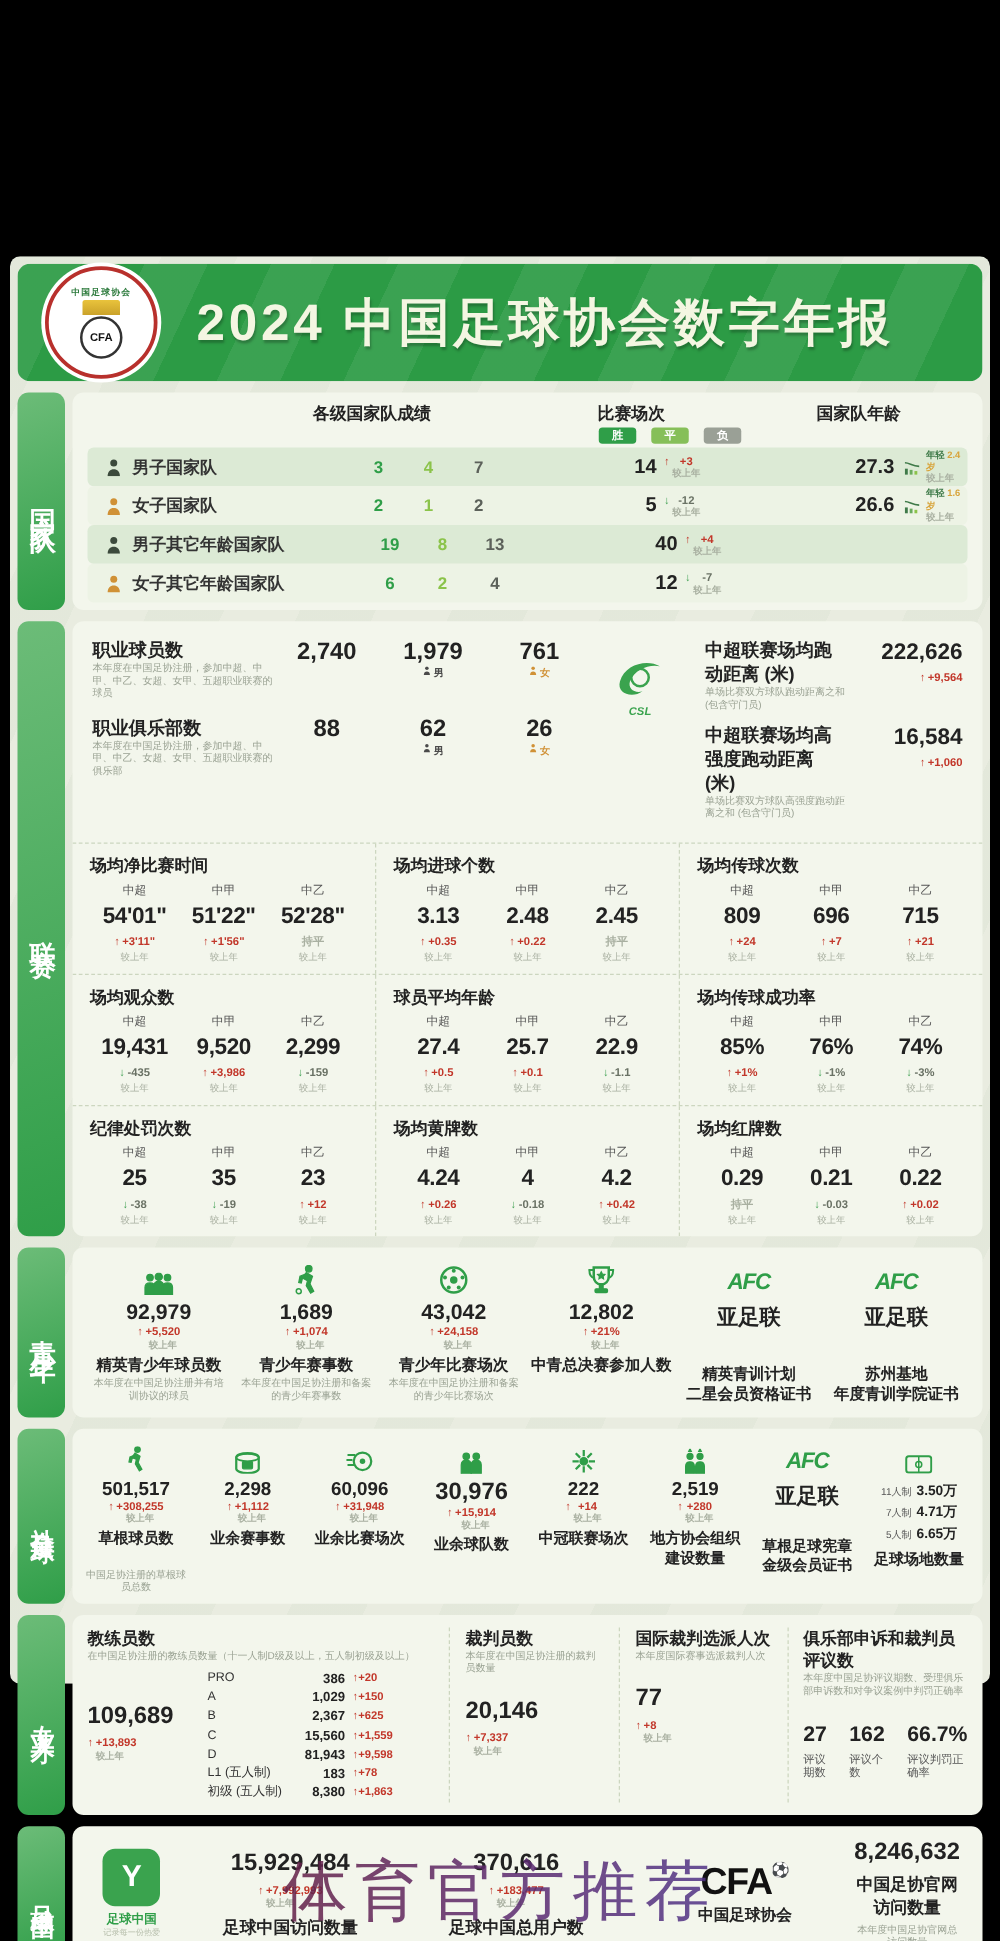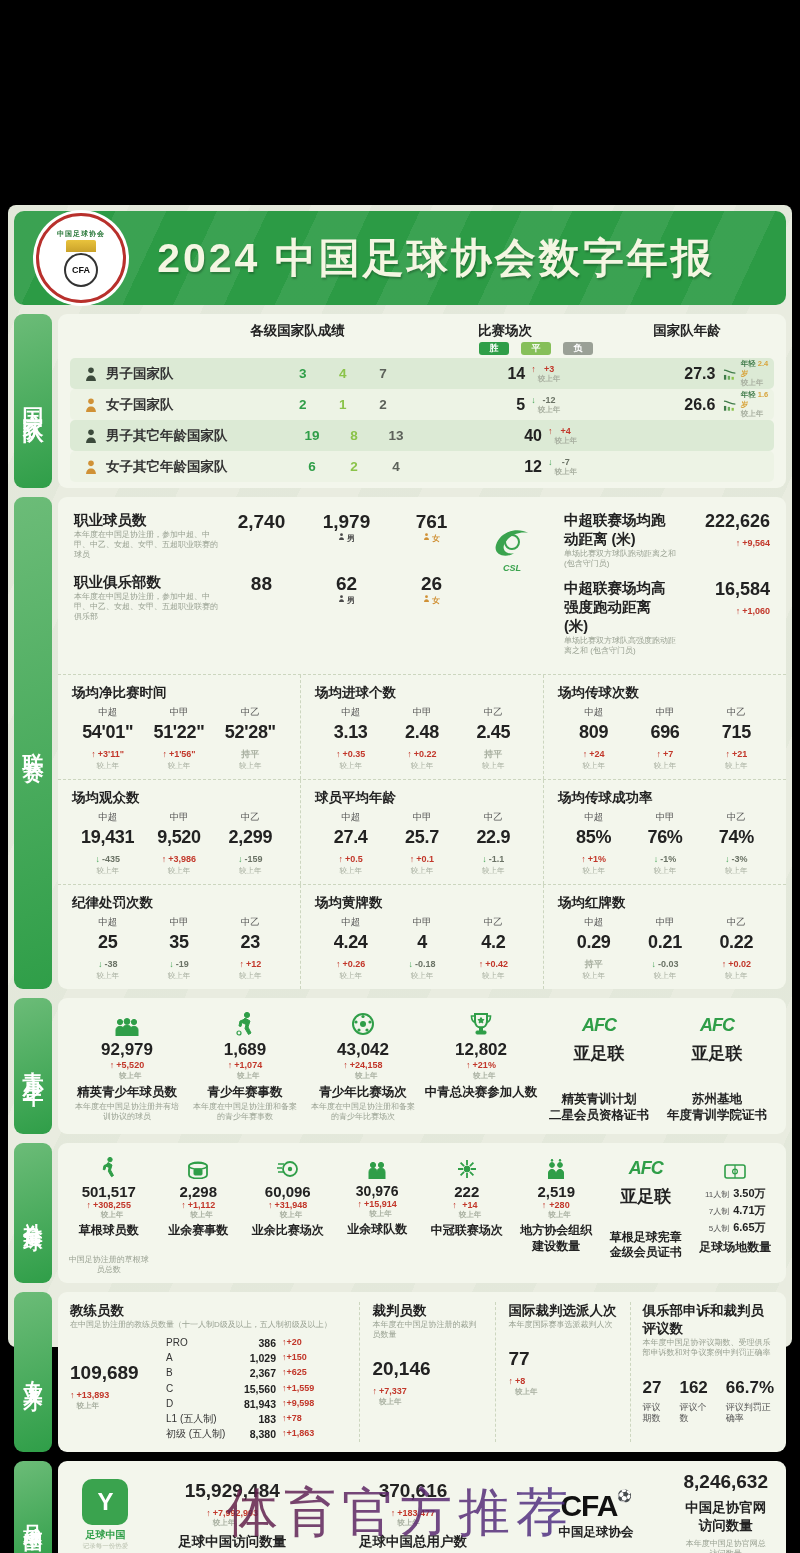--- a/index.html
+++ b/index.html
@@ -681,21 +681,21 @@
       </div>
       <div class="icol">
         <div class="ic">
             <svg class="g" width="20" height="18" viewBox="0 0 20 18">
               <circle cx="6" cy="4" r="2.6"></circle>
               <circle cx="14" cy="4" r="2.6"></circle>
               <path d="M2 18v-7c0-2.5 1.8-4 4-4s4 1.5 4 4v7z"></path>
               <path d="M10 18v-7c0-2.5 1.8-4 4-4s4 1.5 4 4v7z"></path>
             </svg>
           </div>
-        <div class="big" style="font-size:14px">30,976</div>
+        <div class="big" style="font-size:19px">30,976</div>
         <div class="delta up">
             <span class="arrow-up"></span>
             <span class="stack">
               <span>+15,914</span>
               <span class="vs">较上年</span>
             </span>
           </div>
         <div class="lab" style="font-size:12px">业余球队数</div>
       </div>
       <div class="icol">

